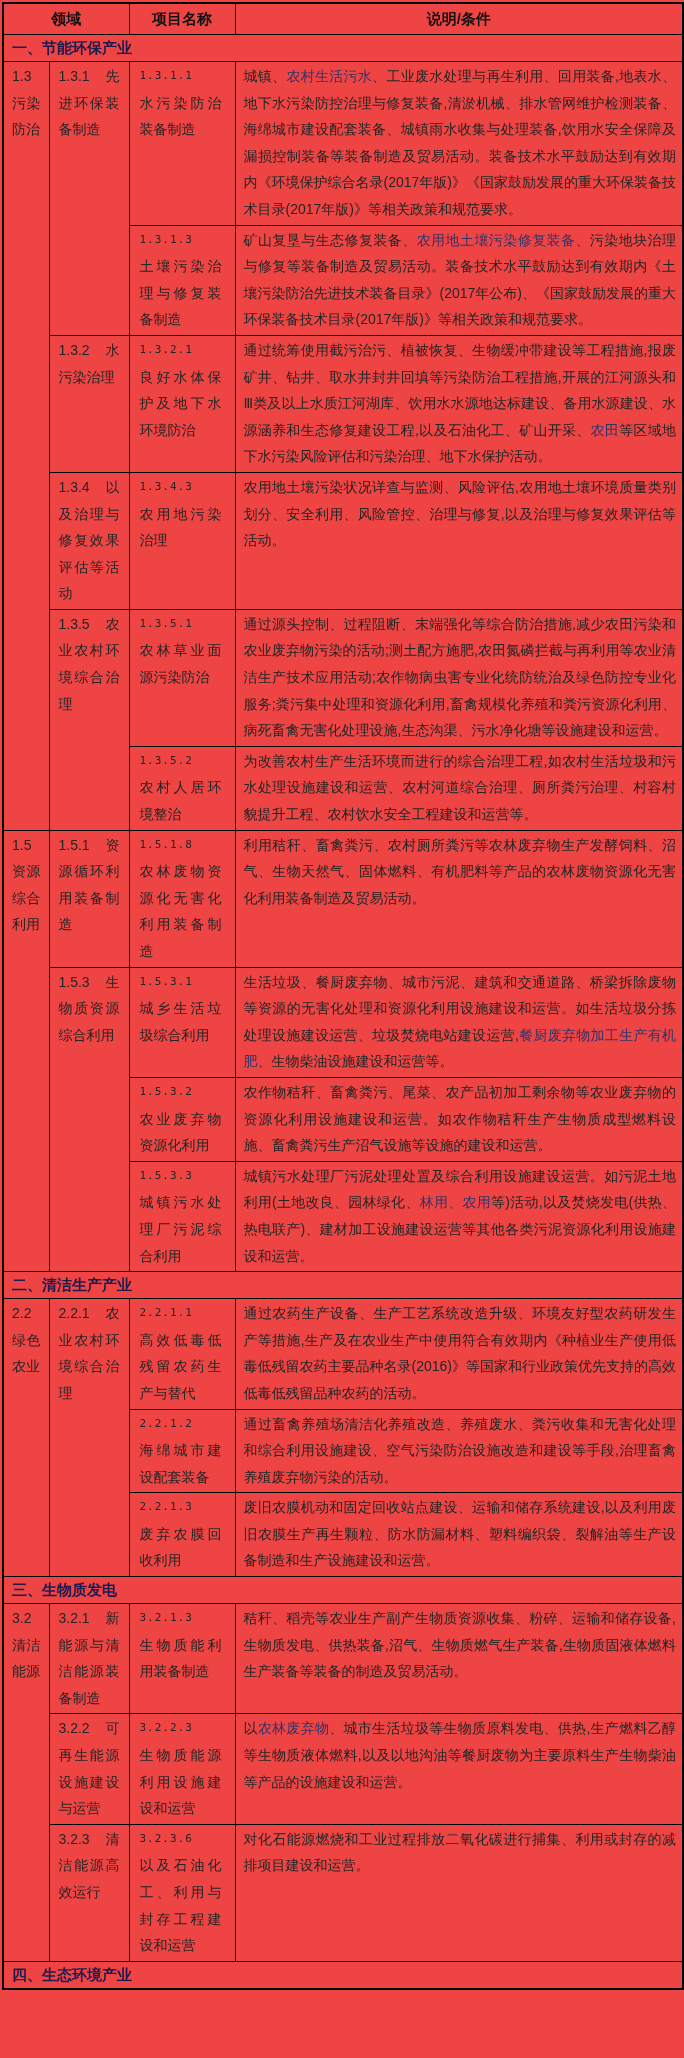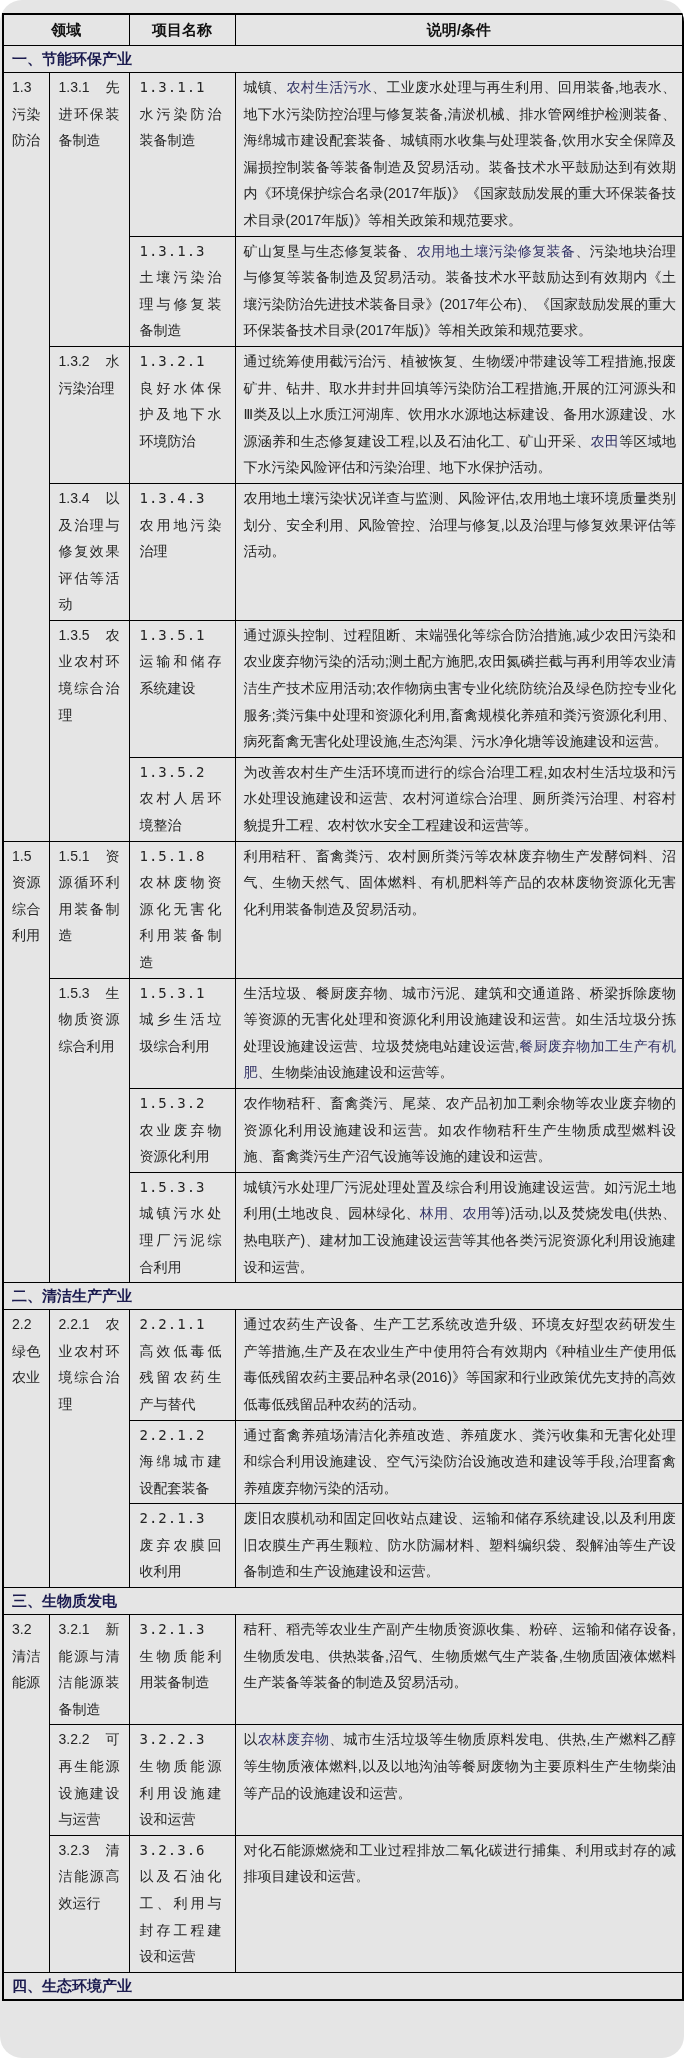--- a/index.html
+++ b/index.html
@@ -1,33 +1,33 @@
 <!DOCTYPE html>
 <html><head>
 <meta charset="utf-8">
 <style>
   * { box-sizing: border-box; }
   html,body { margin:0; padding:0; background:#fff; }
   body { font-family:"Liberation Sans","DejaVu Sans",sans-serif; color:#1e1e1e; }
-  .page { width:684px; height:2058px; overflow:hidden; background:#e5e5e5; padding:13px 2px 0 2px;border-radius:22px; }
+  .page { width:684px; height:2058px; overflow:hidden; background:#ef4444; padding:2px 2px 0 2px; }
   table.catalog { border-collapse:collapse; width:680px; table-layout:fixed; border:2px solid #000; }
   .catalog th, .catalog td { border:1px solid #000; vertical-align:top; }
   .catalog th {
     font-size:15px; font-weight:bold; text-align:center; color:#111;
     padding:5px 2px; line-height:20px;
   }
   .catalog td {
     font-size:14px; line-height:26.6px; text-align:justify; text-justify:inter-ideograph;
     padding:1px 6px 2px 8px; color:#252525;margin-top:36px;
   }
   td.dom { padding:1px 8px 2px 8px; }
   td.cat { padding:1px 9px 2px 9px; }
   td.proj { padding:1px 13px 2px 10px; }
   td.desc { padding:1px 6px 2px 8px; }
-  .code { font-family:"DejaVu Sans Mono","Liberation Mono",monospace; font-size:14px; letter-spacing:1px; }
+  .code { font-family:"DejaVu Sans Mono","Liberation Mono",monospace; font-size:11px; letter-spacing:1px; }
   .name { text-align:justify; }
   tr.sec td {
     font-weight:bold; font-size:15px; color:#1b1b4f; text-align:left;
     padding:3px 8px; line-height:20px; border-left:2px solid #000; border-right:2px solid #000;
   }
   .desc b { font-weight:normal; color:#333366; }
 </style>
 </head>
 <body>
 
@@ -80,21 +80,21 @@
       <td class="proj">
         <div class="code">1.3.4.3</div>
         <div class="name">农用地污染治理</div>
       </td>
       <td class="desc"><span>农用地土壤污染状况详查与监测、风险评估,农用地土壤环境质量类别划分、安全利用、风险管控、治理与修复,以及治理与修复效果评估等活动。</span></td>
     </tr>
     <tr>
       <td class="cat" rowspan="2">1.3.5 农业农村环境综合治理</td>
       <td class="proj">
         <div class="code">1.3.5.1</div>
-        <div class="name">运输和储存系统建设</div>
+        <div class="name">农林草业面源污染防治</div>
       </td>
       <td class="desc"><span>通过源头控制、过程阻断、末端强化等综合防治措施,减少农田污染和农业废弃物污染的活动;测土配方施肥,农田氮磷拦截与再利用等农业清洁生产技术应用活动;农作物病虫害专业化统防统治及绿色防控专业化服务;粪污集中处理和资源化利用,畜禽规模化养殖和粪污资源化利用、病死畜禽无害化处理设施,生态沟渠、污水净化塘等设施建设和运营。</span></td>
     </tr>
     <tr>
       <td class="proj">
         <div class="code">1.3.5.2</div>
         <div class="name">农村人居环境整治</div>
       </td>
       <td class="desc"><span>为改善农村生产生活环境而进行的综合治理工程,如农村生活垃圾和污水处理设施建设和运营、农村河道综合治理、厕所粪污治理、村容村貌提升工程、农村饮水安全工程建设和运营等。</span></td>
     </tr>

